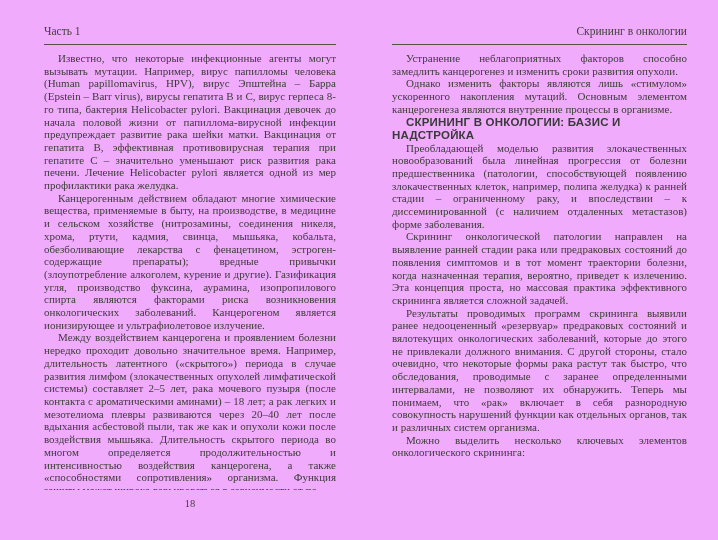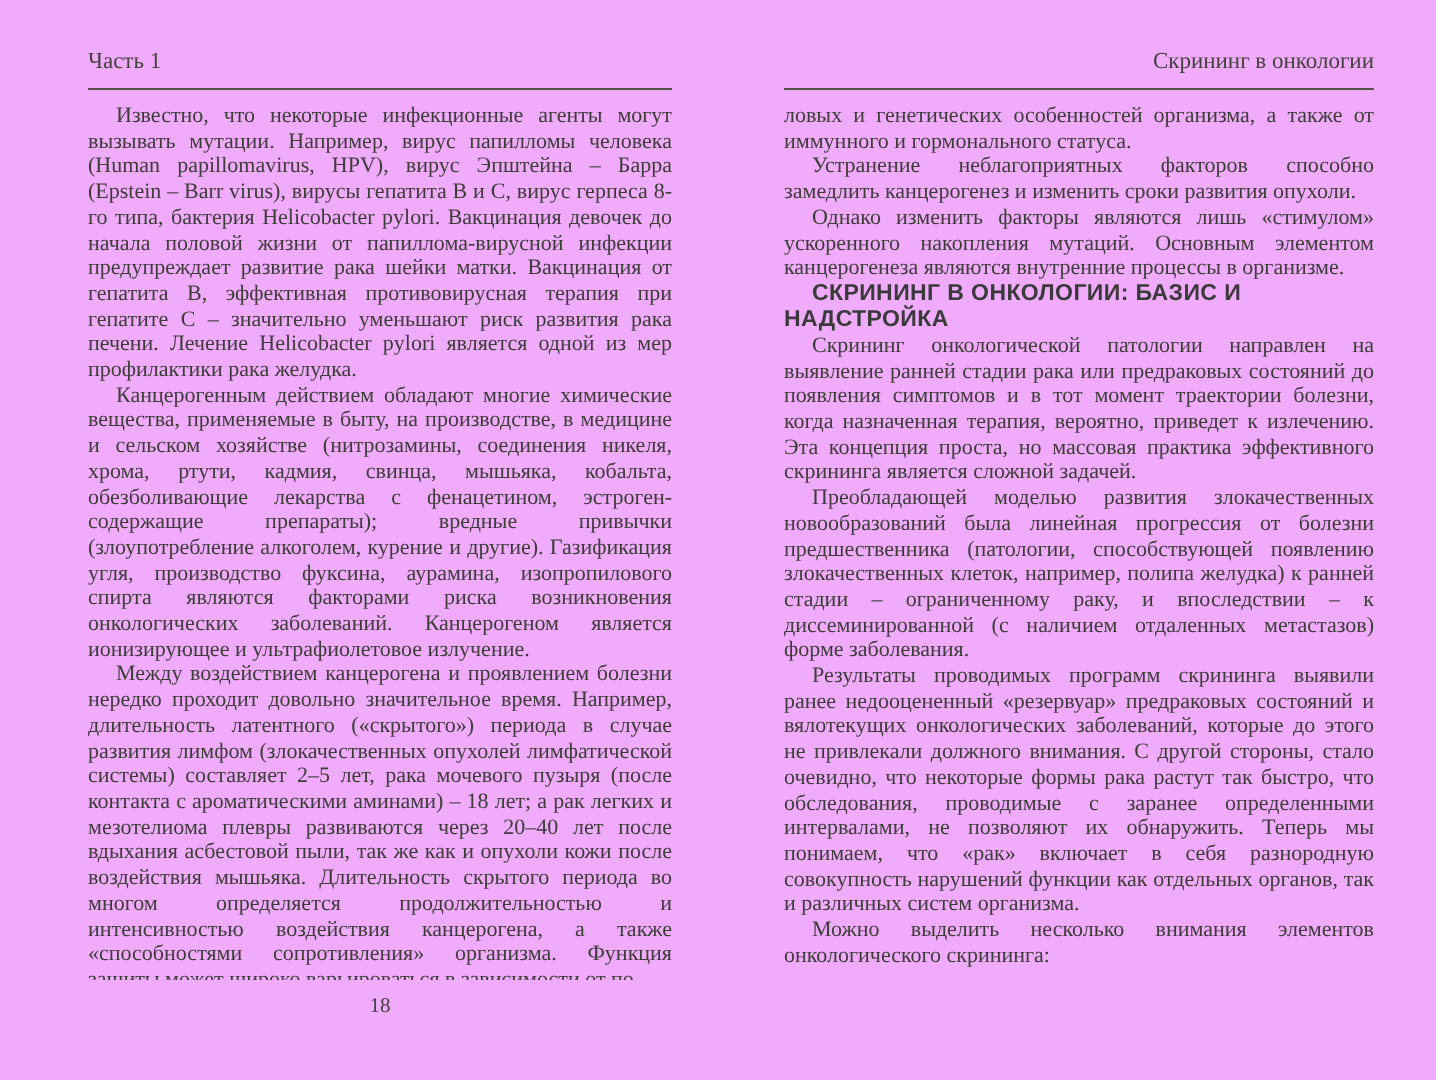--- a/index.html
+++ b/index.html
@@ -69,24 +69,23 @@
       <p>Канцерогенным действием обладают многие химические вещества, применяемые в быту, на производстве, в медицине и сельском хозяйстве (нитрозамины, соединения никеля, хрома, ртути, кадмия, свинца, мышьяка, кобальта, обезболивающие лекарства с фенацетином, эстроген-содержащие препараты); вредные привычки (злоупотребление алкоголем, курение и другие). Газификация угля, производство фуксина, аурамина, изопропилового спирта являются факторами риска возникновения онкологических заболеваний. Канцерогеном является ионизирующее и ультрафиолетовое излучение.</p>
       <p>Между воздействием канцерогена и проявлением болезни нередко проходит довольно значительное время. Например, длительность латентного («скрытого») периода в случае развития лимфом (злокачественных опухолей лимфатической системы) составляет 2–5 лет, рака мочевого пузыря (после контакта с ароматическими аминами) – 18 лет; а рак легких и мезотелиома плевры развиваются через 20–40 лет после вдыхания асбестовой пыли, так же как и опухоли кожи после воздействия мышьяка. Длительность скрытого периода во многом определяется продолжительностью и интенсивностью воздействия канцерогена, а также «способностями сопротивления» организма. Функция защиты может широко варьироваться в зависимости от по-</p>
     </div>
     <div class="page-number">18</div>
   </div>
 
   <div class="page page-right">
     <div class="running-header align-right">Скрининг в онкологии</div>
     <hr class="header-rule">
     <div class="page-body">
-      <p class="continuation">ловых и генетических особенностей организма, а также от иммунного и гормонального статуса.</p>
       <p>Устранение неблагоприятных факторов способно замедлить канцерогенез и изменить сроки развития опухоли.</p>
       <p>Однако изменить факторы являются лишь «стимулом» ускоренного накопления мутаций. Основным элементом канцерогенеза являются внутренние процессы в организме.</p>
       <p class="section-heading">СКРИНИНГ В ОНКОЛОГИИ: БАЗИС И НАДСТРОЙКА</p>
+      <p>Преобладающей моделью развития злокачественных новообразований была линейная прогрессия от болезни предшественника (патологии, способствующей появлению злокачественных клеток, например, полипа желудка) к ранней стадии – ограниченному раку, и впоследствии – к диссеминированной (с наличием отдаленных метастазов) форме заболевания.</p>
       <p>Скрининг онкологической патологии направлен на выявление ранней стадии рака или предраковых состояний до появления симптомов и в тот момент траектории болезни, когда назначенная терапия, вероятно, приведет к излечению. Эта концепция проста, но массовая практика эффективного скрининга является сложной задачей.</p>
-      <p>Преобладающей моделью развития злокачественных новообразований была линейная прогрессия от болезни предшественника (патологии, способствующей появлению злокачественных клеток, например, полипа желудка) к ранней стадии – ограниченному раку, и впоследствии – к диссеминированной (с наличием отдаленных метастазов) форме заболевания.</p>
       <p>Результаты проводимых программ скрининга выявили ранее недооцененный «резервуар» предраковых состояний и вялотекущих онкологических заболеваний, которые до этого не привлекали должного внимания. С другой стороны, стало очевидно, что некоторые формы рака растут так быстро, что обследования, проводимые с заранее определенными интервалами, не позволяют их обнаружить. Теперь мы понимаем, что «рак» включает в себя разнородную совокупность нарушений функции как отдельных органов, так и различных систем организма.</p>
-      <p>Можно выделить несколько внимания элементов онкологического скрининга:</p>
+      <p>Можно выделить несколько ключевых элементов онкологического скрининга:</p>
     </div>
   </div>
 
 </div>
 
 </body></html>

